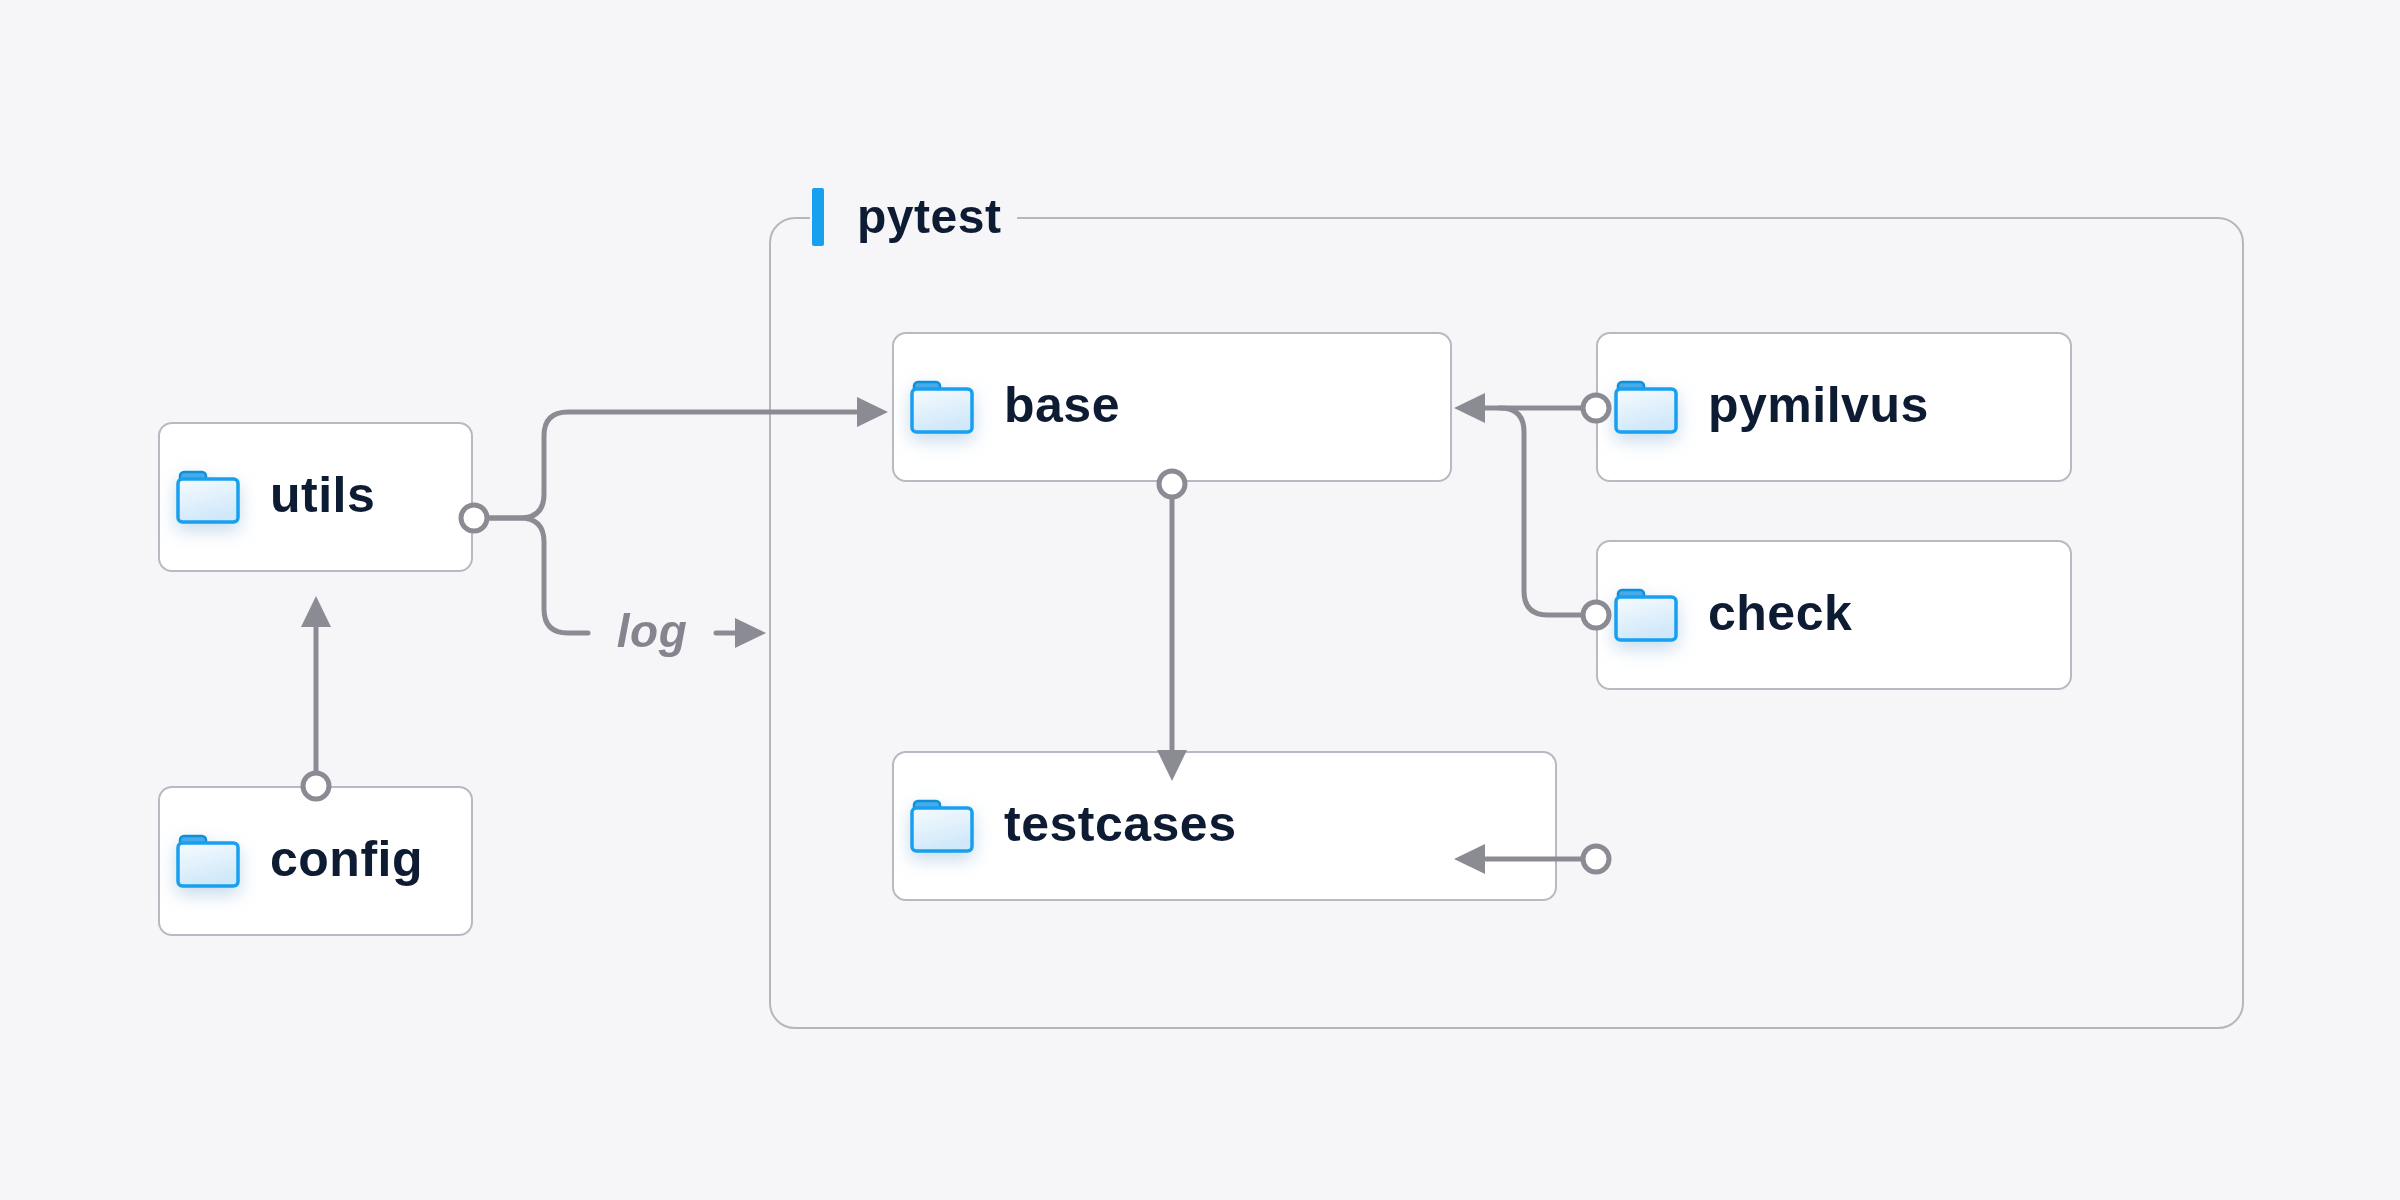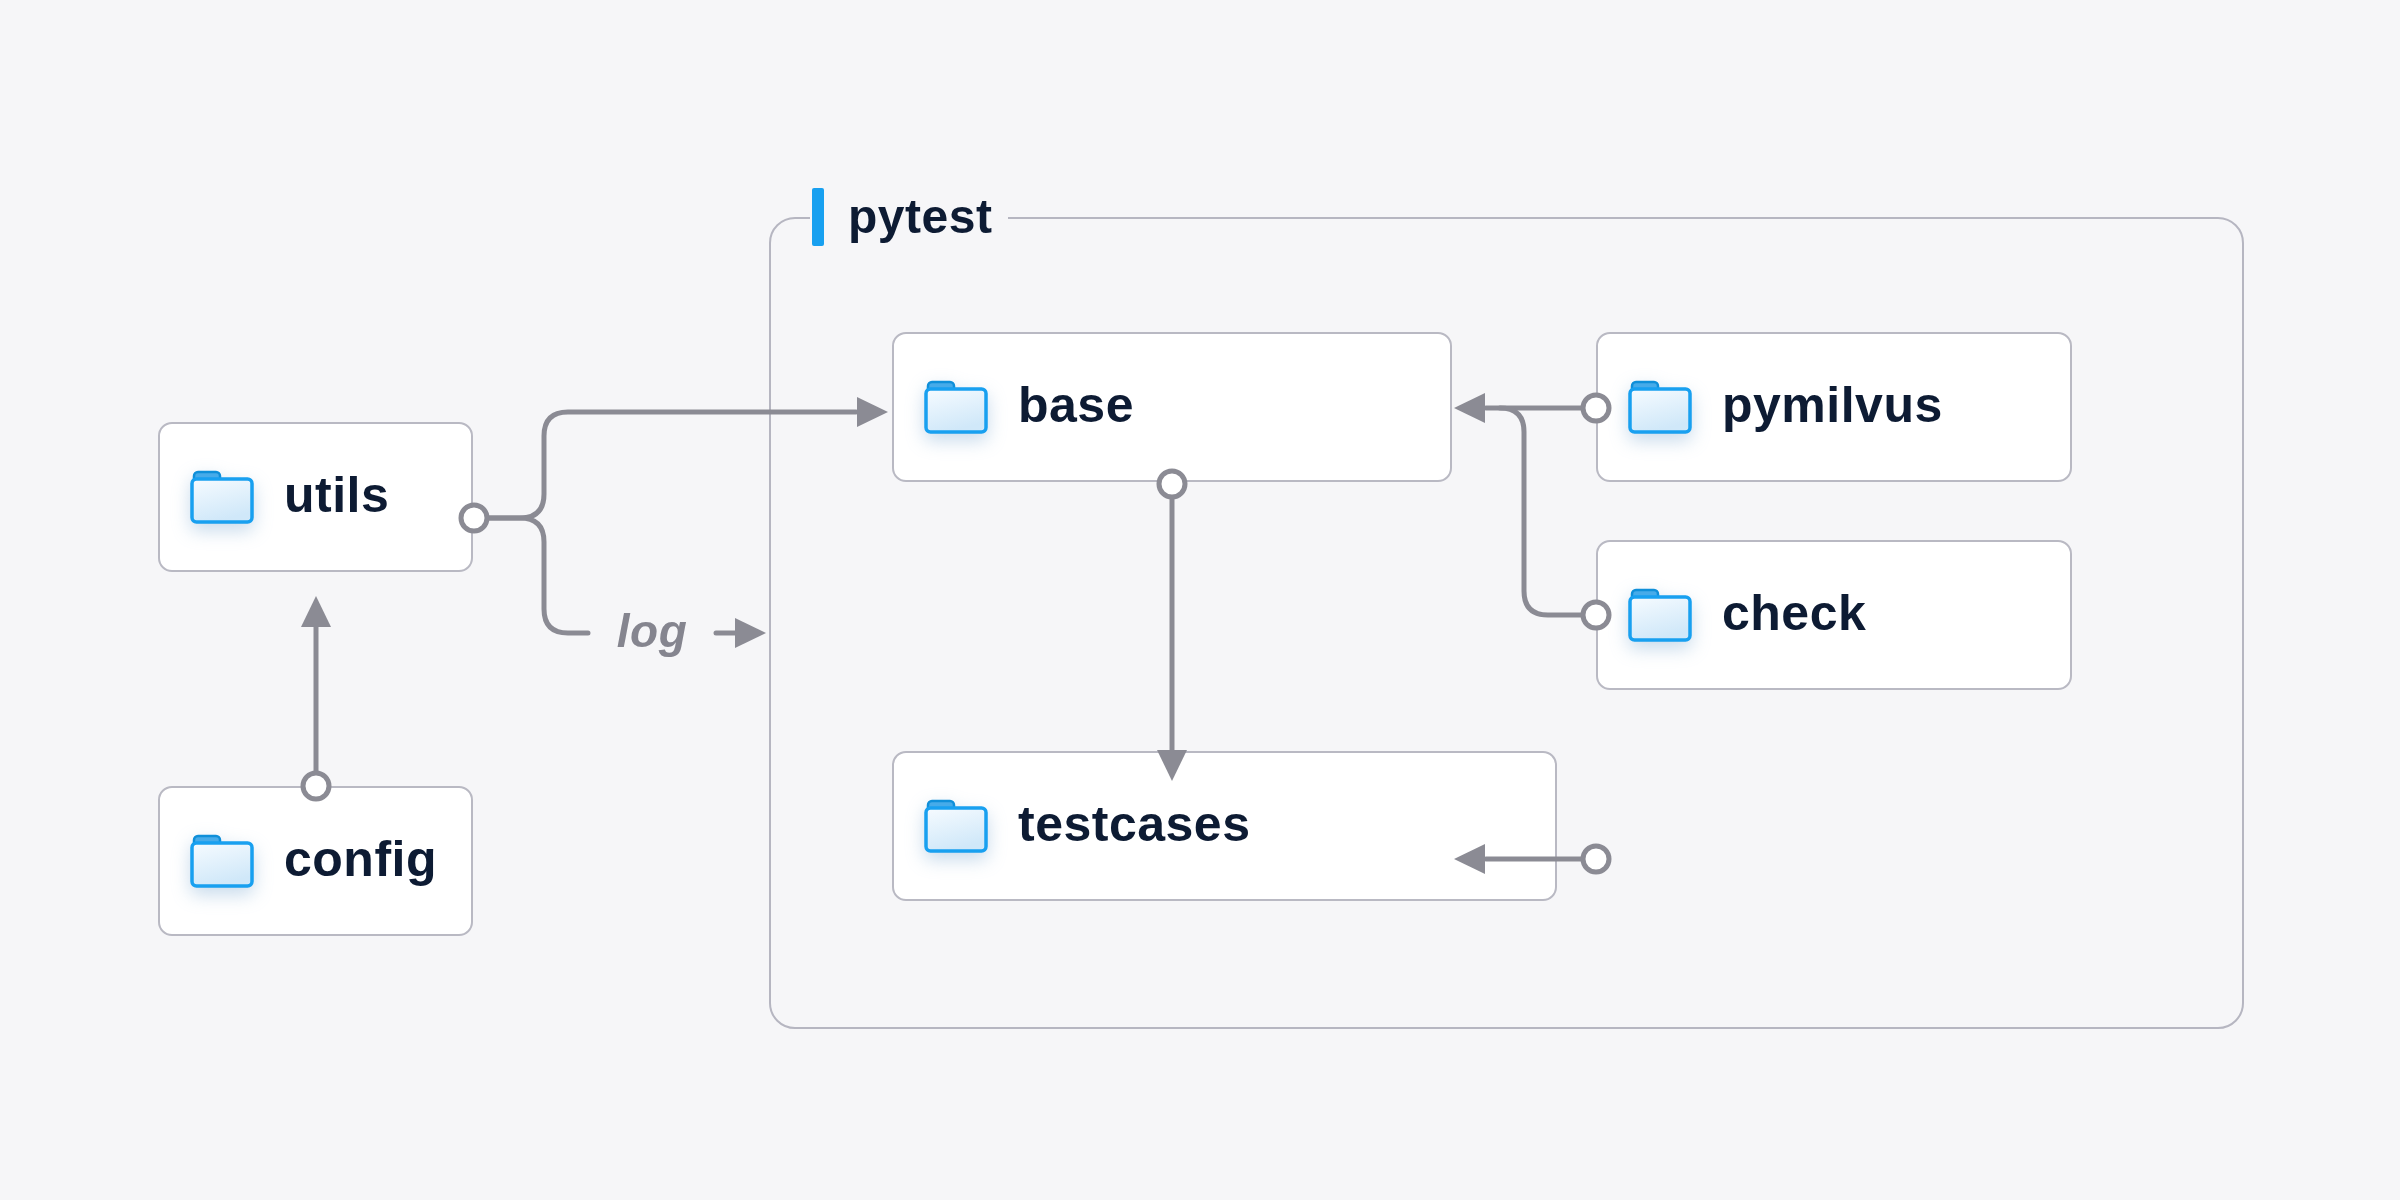--- a/index.html
+++ b/index.html
@@ -41,32 +41,33 @@
     background: #18a0f0;
     border-radius: 2px;
     flex: 0 0 auto;
   }
   .group-label-text {
     font-size: 48px;
     font-weight: 600;
     color: #0d1b33;
     letter-spacing: 0.5px;
     line-height: 1;
+    margin-left: 9px;
   }
   
   .node {
     position: absolute;
     height: 150px;
     background: #ffffff;
     border: 2.5px solid #b9b9c3;
     border-radius: 14px;
     box-sizing: border-box;
     display: flex;
     align-items: center;
-    padding-left: 30px;
+    padding-left: 16px;
     gap: 30px;
     z-index: 2;
     text-align: center;
   }
   .node-label {
     font-size: 50px;
     font-weight: 600;
     color: #0d1b33;
     letter-spacing: 0.5px;
     line-height: 1;

